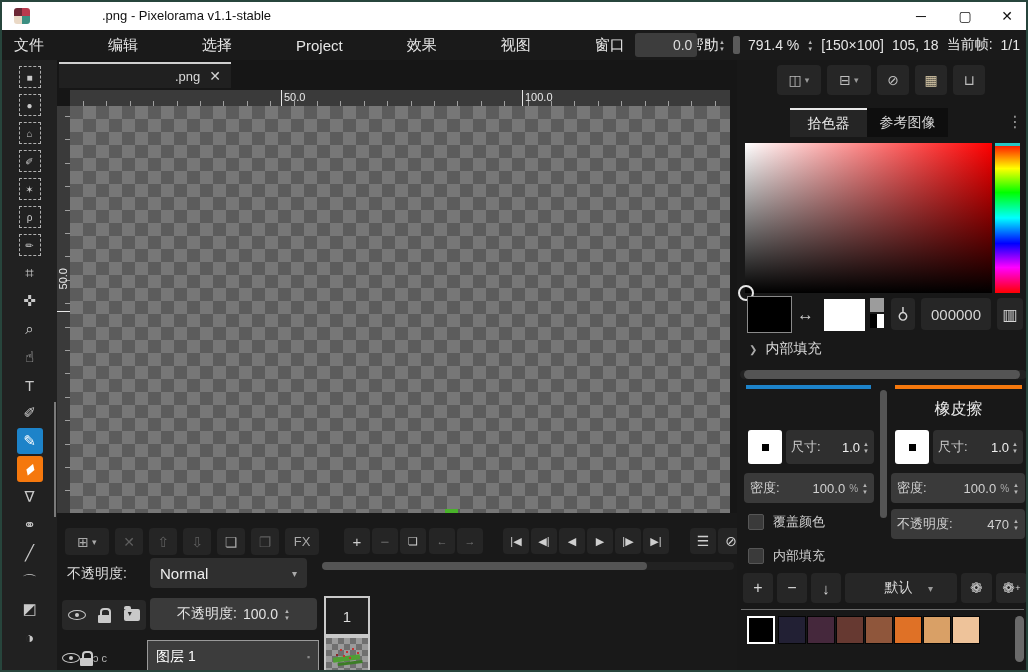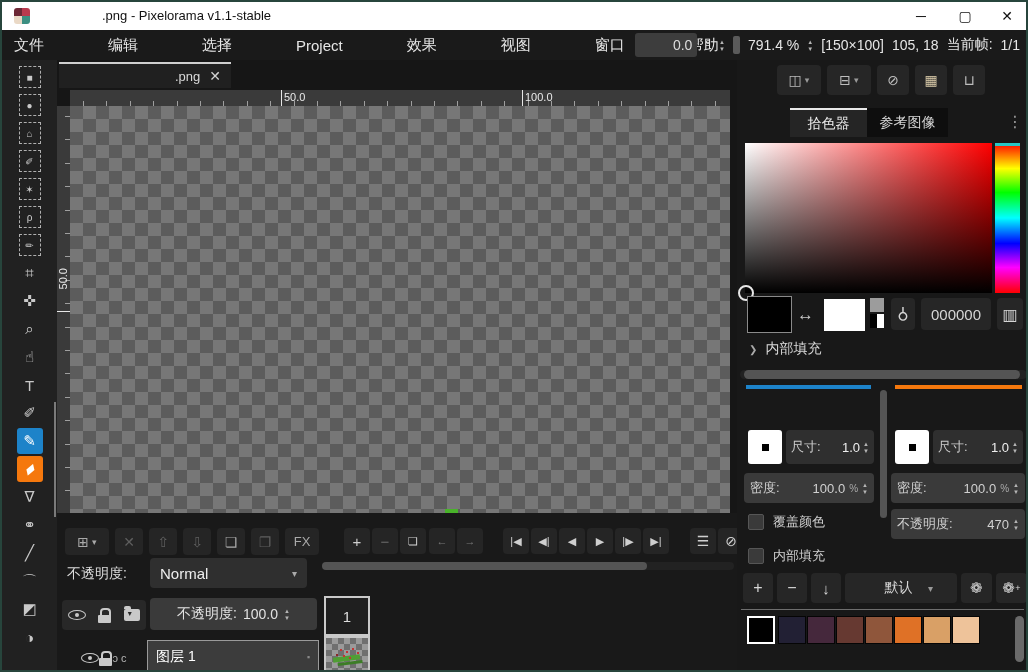--- a/index.html
+++ b/index.html
@@ -321,21 +321,21 @@
         <span style="color:#e2e2e2;font-size:14px;">100.0</span>
         <span class="spin">
             <i>▲</i>
             <i>▼</i>
           </span>
       </div>
       <div class="abs ctr" style="left:267px;top:83px;width:42px;height:36px;border:2px solid #c9c9c9;background:#1f1f1f;color:#ddd;font-size:15px;">
         <span>1</span>
       </div>
 
-      <div class="abs flex" style="left:5px;top:131px;width:84px;height:28px;justify-content:center;">
+      <div class="abs flex" style="left:5px;top:131px;width:84px;height:28px;justify-content:flex-start;">
         <span class="eye"></span>
         <span class="lock"></span>
         <span style="color:#b5b5b5;font-size:11px;">ɔ c</span>
       </div>
       <div class="abs flex" style="left:90px;top:127px;width:172px;height:34px;background:#3c3c3c;border:1px solid #9a9a9a;box-sizing:border-box;padding:0 8px;justify-content:space-between;">
         <span style="color:#fff;font-size:14px;">图层 1</span>
         <span style="color:#8a8a8a;font-size:9px;">▪</span>
       </div>
       <div class="abs" style="left:267px;top:123px;width:42px;height:38px;border:2px solid #c9c9c9;overflow:hidden;">
         <span class="minicanvas"></span>
@@ -434,20 +434,21 @@
         <span style="color:#cfcfcf;font-size:13px;">内部填充</span>
       </div>
     </div>
 
     <div class="abs" style="left:143px;top:330px;width:7px;height:172px;">
       <div class="thumb" style="width:7px;height:128px;"></div>
     </div>
 
     <div class="abs" style="left:152px;top:325px;width:139px;height:182px;">
       <div class="accent" style="background: rgb(245, 120, 13);"></div>
+      <div class="panel-title">橡皮擦</div>
       <div class="abs ctr" style="left:6px;top:45px;width:34px;height:34px;background:#fff;border-radius:3px;">
         <span style="width:7px;height:7px;background:#000;display:block;"></span>
       </div>
       <div class="abs flex" style="left:44px;top:45px;width:90px;height:34px;background:#2f2f2f;border-radius:4px;padding:0 5px;box-sizing:border-box;gap:3px;">
         <span style="color:#ccc;font-size:13px;">尺寸:</span>
         <span style="color:#eee;font-size:13px;margin-left:auto;">1.0</span>
         <span class="spin">
             <i>▲</i>
             <i>▼</i>
           </span>

